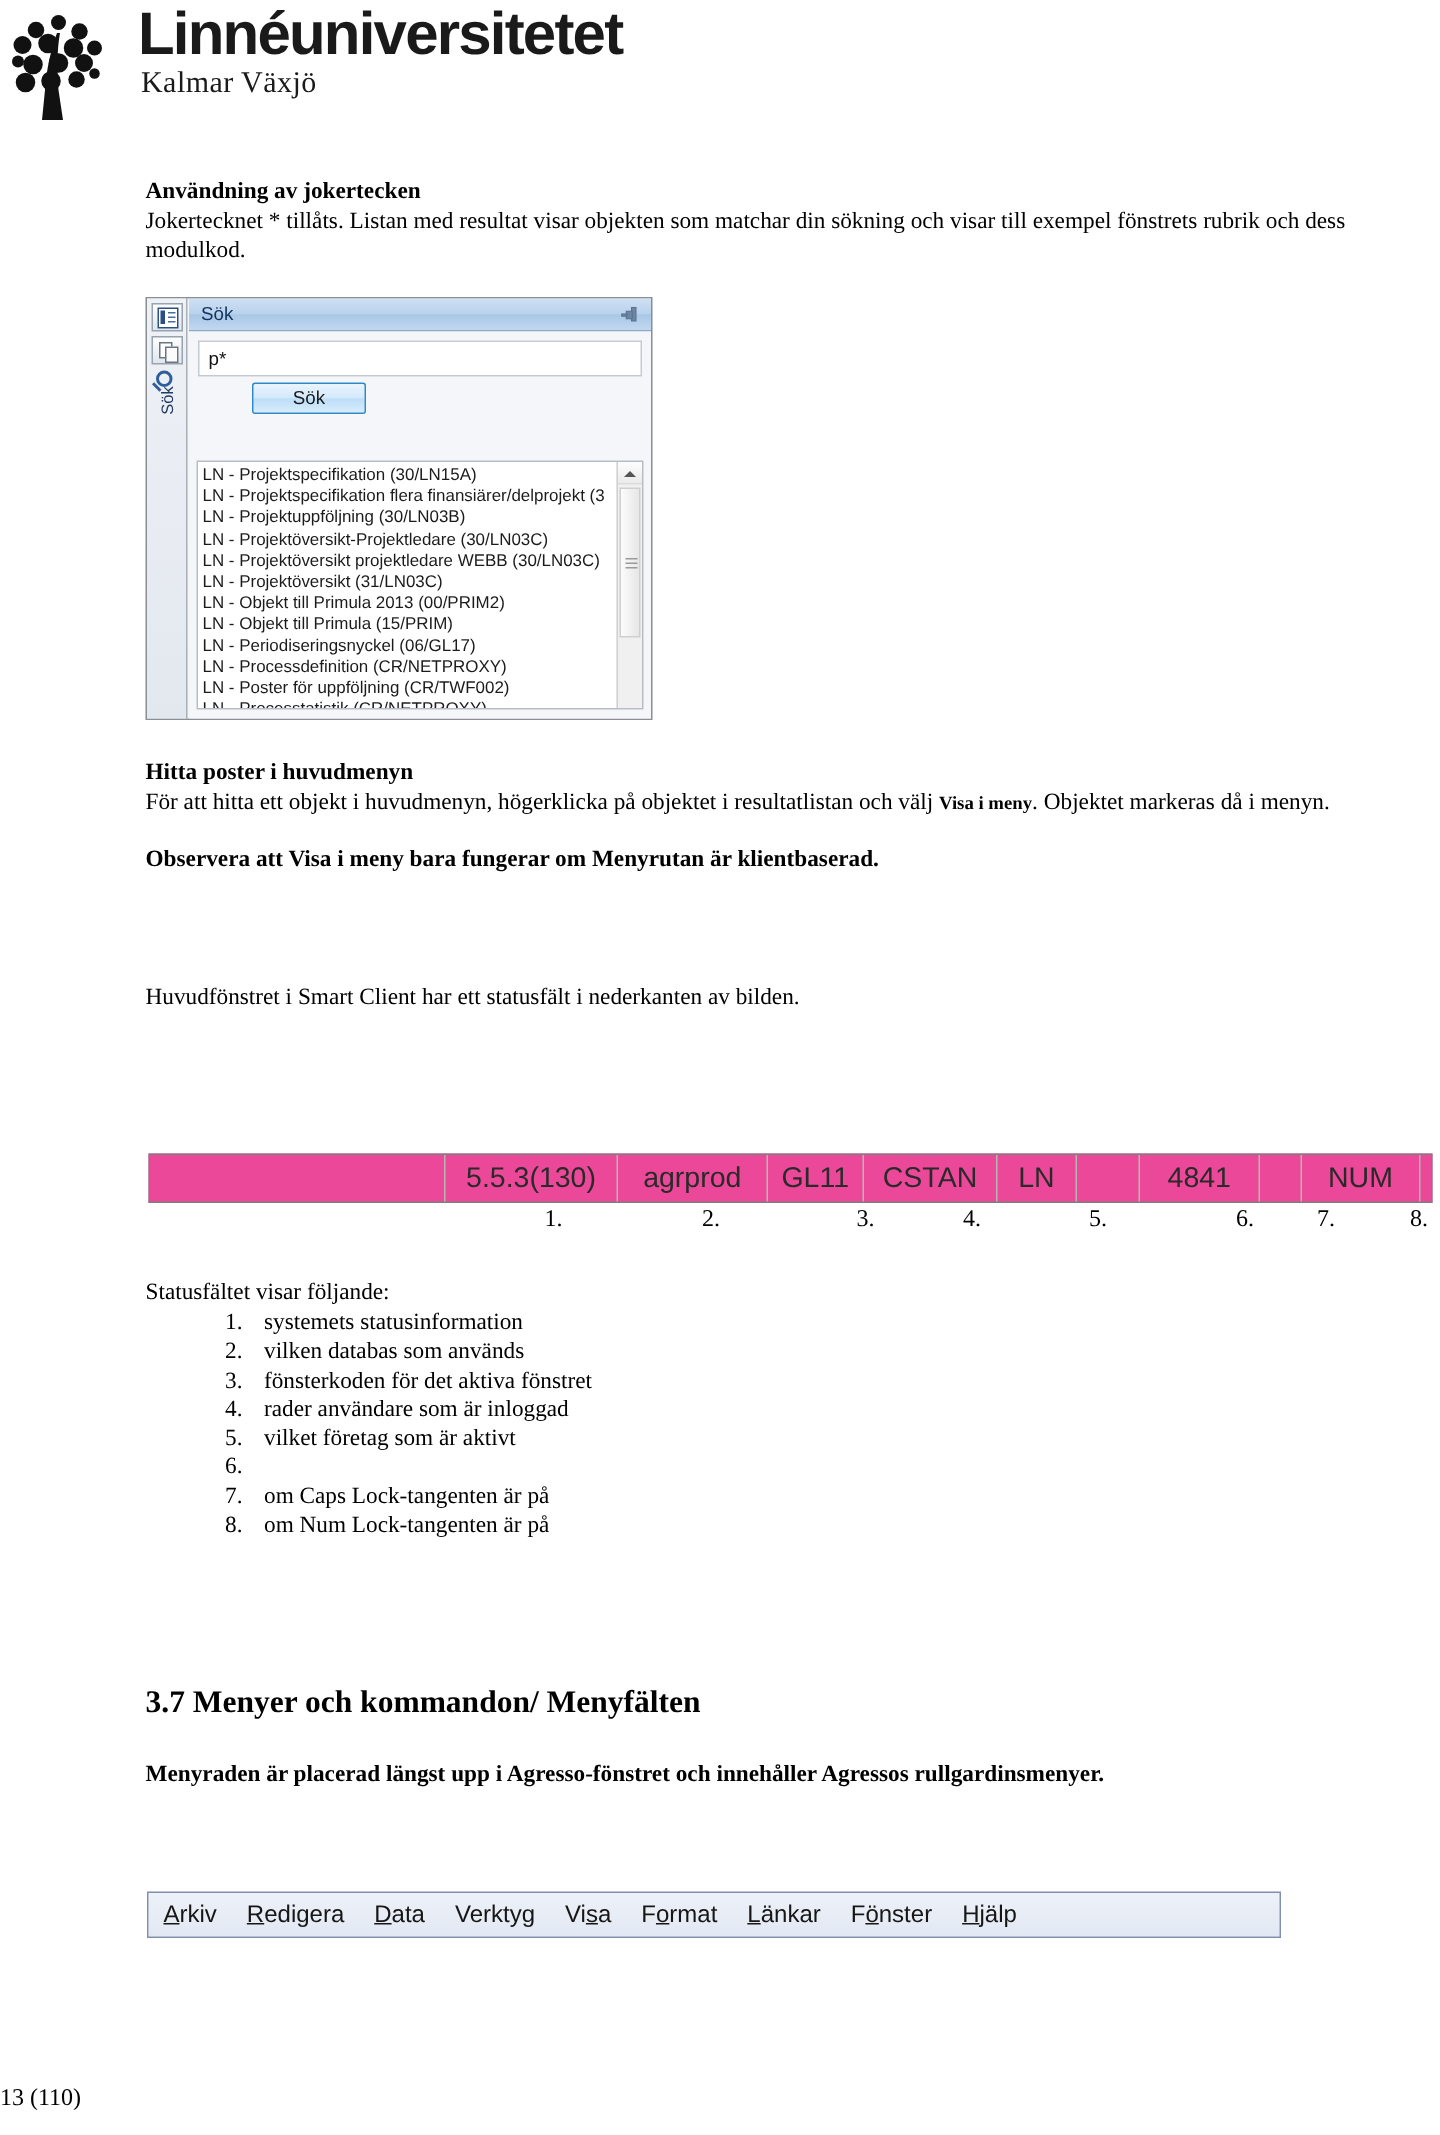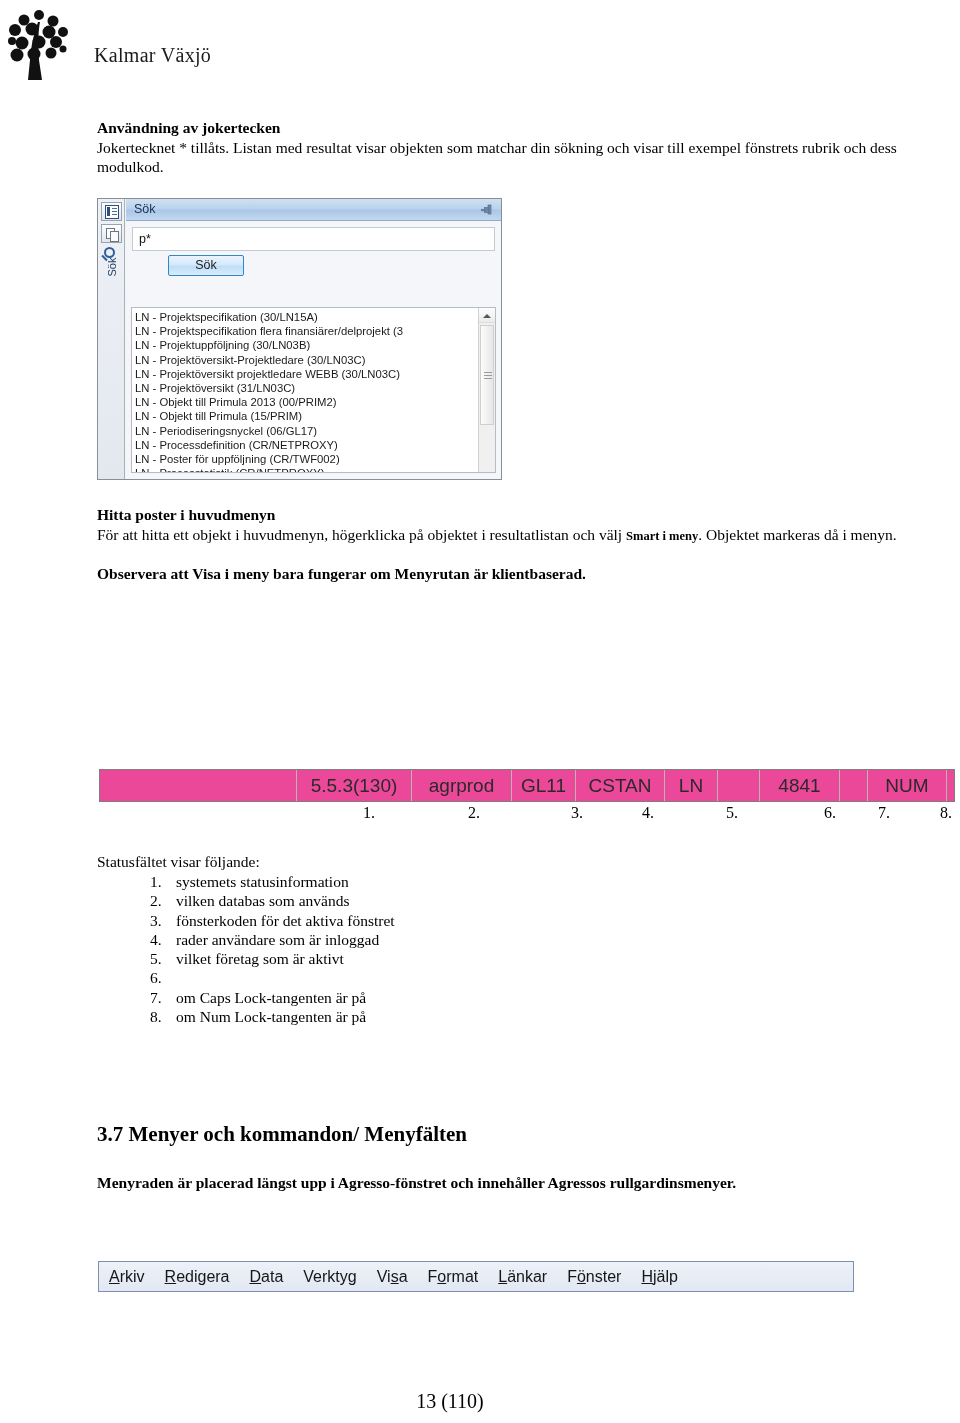--- a/index.html
+++ b/index.html
@@ -63,21 +63,21 @@
   }
   .small-bold {
     font-weight: bold;
     font-size: 12.5px;
   }
 
   
   .search-window {
     position: absolute;
     left: 97px; top: 198px;
-    width: 405px; height: 282px;
+    width: 338px; height: 282px;
     background: #f2f4f7;
     border: 1px solid #8a8f96;
     box-sizing: border-box;
   }
   .sw-sidebar {
     position: absolute;
     left: 0; top: 0;
     width: 27px; height: 100%;
     background: linear-gradient(to bottom, #eef1f6 0%, #e3e8ef 100%);
     border-right: 1px solid #aab0b8;
@@ -359,23 +359,23 @@
     margin-right: 20px;
     white-space: nowrap;
   }
   .menu-item u { text-decoration: underline; }
 
   
   .footer {
     position: absolute;
     left: 0; top: 1390px;
     width: 900px;
-    text-align: center;
-    font-family: "Liberation Serif", serif;
-    font-size: 20px;
+    text-align: left;
+    font-family: "Liberation Serif", serif;
+    font-size: 16px;
     color: #000;
   }
 </style>
 </head>
 <body>
 
 <div class="header">
   <svg class="logo-tree" viewBox="0 0 62 76">
     <g fill="#111111">
       <circle cx="31" cy="7" r="5"></circle>
@@ -389,20 +389,21 @@
       <circle cx="14" cy="35" r="6.5"></circle>
       <circle cx="31" cy="34" r="6.5"></circle>
       <circle cx="48" cy="34" r="6"></circle>
       <circle cx="9" cy="47" r="6.5"></circle>
       <circle cx="26" cy="46" r="6.5"></circle>
       <circle cx="43" cy="45" r="5.5"></circle>
       <circle cx="55" cy="41" r="3.5"></circle>
       <path d="M30 14 C26 25, 23 38, 22 52 L20 72 L34 72 L31 52 C30 38, 30 25, 32 14 Z"></path>
     </g>
   </svg>
+  <div class="logo-wordmark">Linnéuniversitetet</div>
   <div class="logo-sub">Kalmar Växjö</div>
 </div>
 
 <div class="block" style="left:97px; top:118px; width:800px;">
   <div class="para bold">Användning av jokertecken</div>
   <div class="para">Jokertecknet * tillåts. Listan med resultat visar objekten som matchar din sökning och visar till exempel fönstrets rubrik och dess modulkod.</div>
 </div>
 
 <div class="search-window">
 
@@ -456,25 +457,26 @@
               <i></i>
           </span>
         </div>
       </div>
     </div>
   </div>
 </div>
 
 <div class="block" style="left:97px; top:505px; width:800px;">
   <div class="para bold">Hitta poster i huvudmenyn</div>
-  <div class="para"><span>För att hitta ett objekt i huvudmenyn, högerklicka på objektet i resultatlistan och välj </span><span class="small-bold">Smart i meny</span><span>. Objektet markeras då i menyn.</span></div>
+  <div class="para"><span>För att hitta ett objekt i huvudmenyn, högerklicka på objektet i resultatlistan och välj </span><span class="small-bold">Visa i meny</span><span>. Objektet markeras då i menyn.</span></div>
   <div class="para bold" style="margin-top:18px;">Observera att Visa i meny bara fungerar om Menyrutan är klientbaserad.</div>
 </div>
 
 <div class="block" style="left:97px; top:655px; width:700px;">
+  <div class="para">Huvudfönstret i Smart Client har ett statusfält i nederkanten av bilden.</div>
 </div>
 
 <div class="statusbar" id="statusbar">
     <div class="sb-cell" style="width: 197px; flex: 0 0 197px;"></div>
     <div class="sb-cell" style="width: 115px; flex: 0 0 115px;">5.5.3(130)</div>
     <div class="sb-cell" style="width: 100px; flex: 0 0 100px;">agrprod</div>
     <div class="sb-cell" style="width: 64px; flex: 0 0 64px;">GL11</div>
     <div class="sb-cell" style="width: 89px; flex: 0 0 89px;">CSTAN</div>
     <div class="sb-cell" style="width: 53px; flex: 0 0 53px;">LN</div>
     <div class="sb-cell" style="width: 42px; flex: 0 0 42px;"></div>

